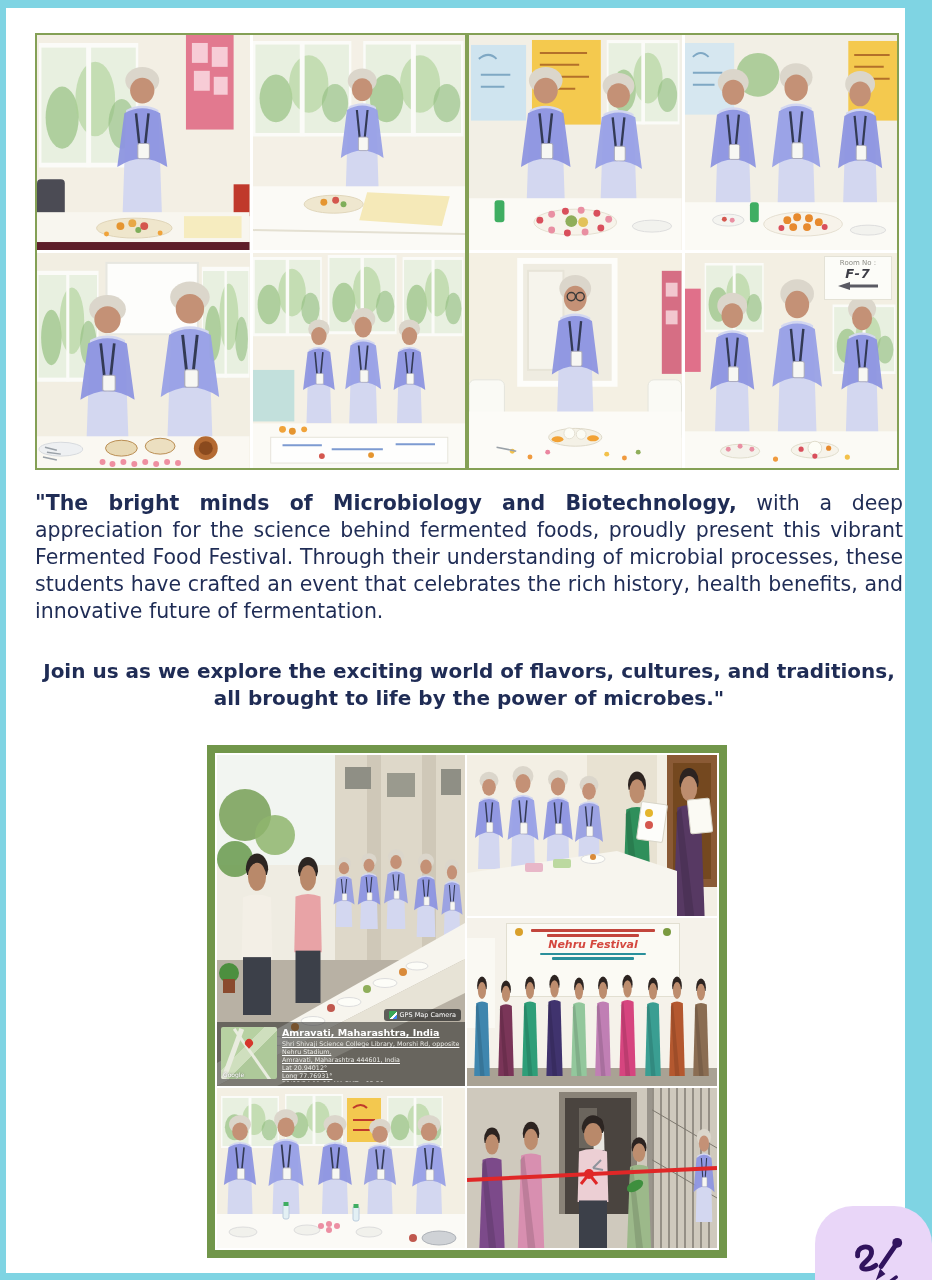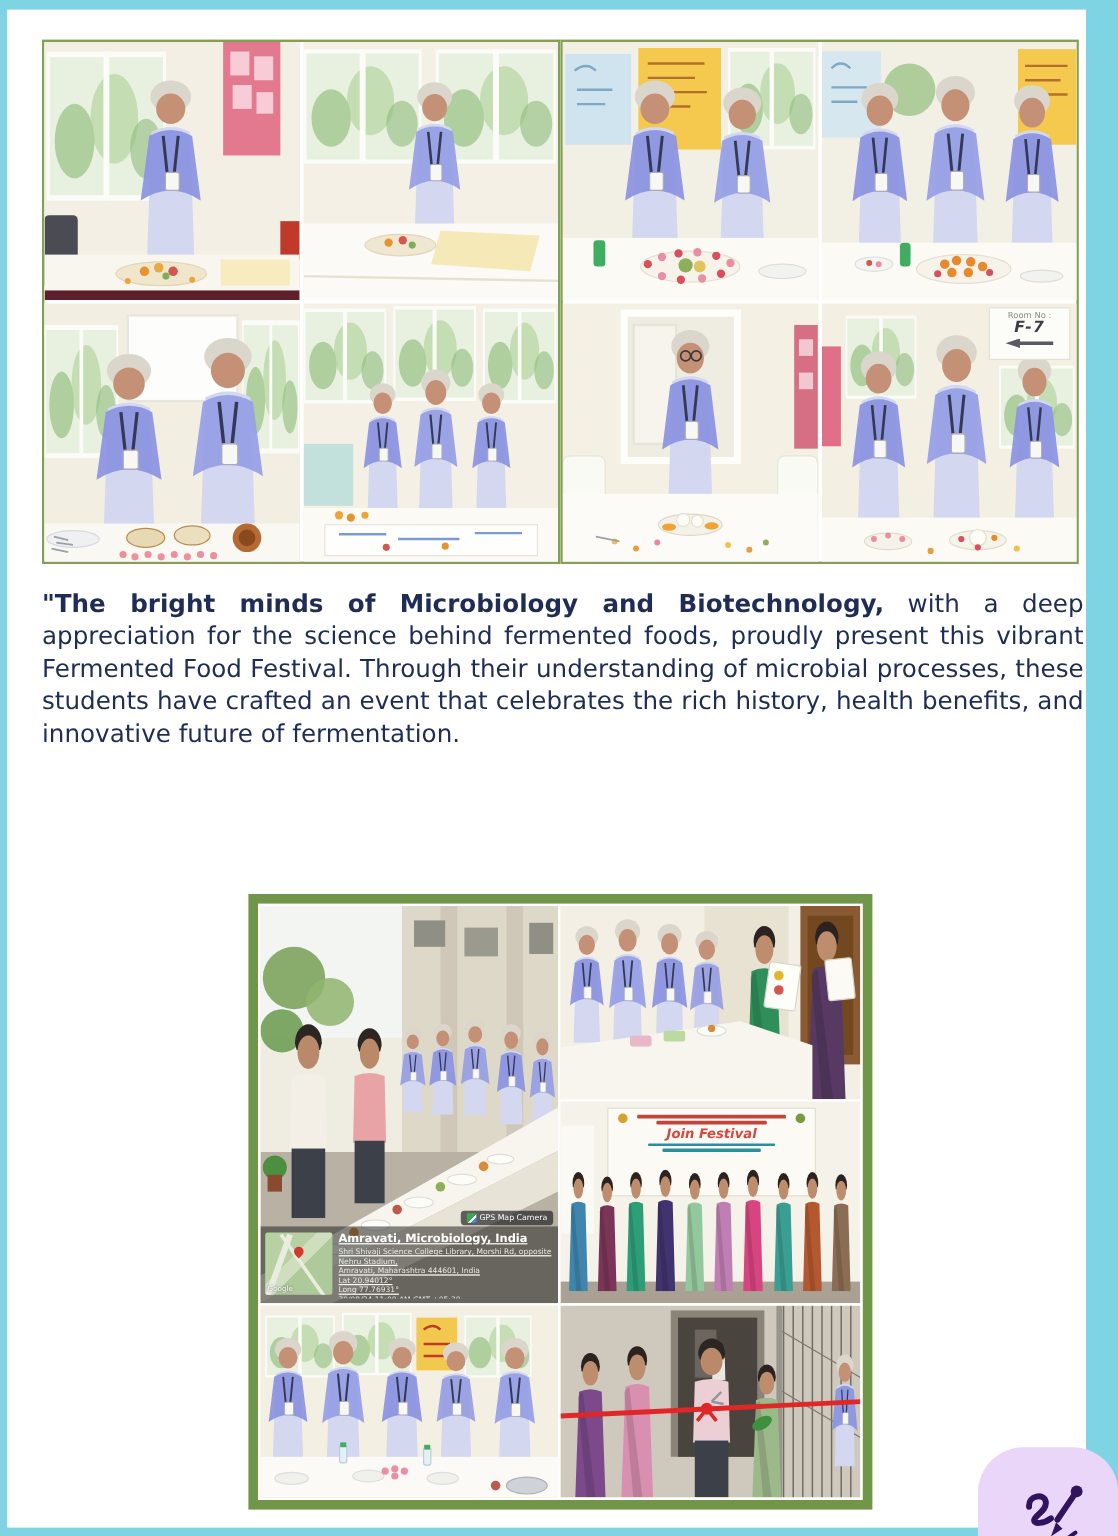--- a/index.html
+++ b/index.html
@@ -333,20 +333,21 @@
             <span class="no">F-7</span>
             <span class="arrow-left"></span>
           </div>
         </figure>
       </div>
     </div>
 
     <p class="quote">
       <b>"The bright minds of Microbiology and Biotechnology,</b><span> with a deep appreciation for the science behind fermented foods, proudly present this vibrant Fermented Food Festival. Through their understanding of microbial processes, these students have crafted an event that celebrates the rich history, health benefits, and innovative future of fermentation.</span>
     </p>
+    <p class="callout">Join us as we explore the exciting world of flavors, cultures, and traditions, all brought to life by the power of microbes."</p>
 
     <div class="bottom-collage">
 
       <figure class="btile b1" aria-label="Guests inspecting the festival tables in the corridor, GPS-tagged photo">
         <svg viewBox="0 0 248 331" preserveAspectRatio="none">
           <rect width="248" height="331" fill="#efece2"></rect>
           <rect x="0" y="0" width="120" height="110" fill="#f2f5f1"></rect>
           <rect x="118" y="0" width="130" height="205" fill="#ded8c9"></rect>
           <rect x="150" y="0" width="14" height="205" fill="#cfc8b8"></rect>
           <rect x="205" y="0" width="14" height="205" fill="#cfc8b8"></rect>
@@ -386,21 +387,21 @@
             <span class="gps-badge-icon"></span>
             <span>GPS Map Camera</span>
           </div>
           <div class="gps-map">
             <span class="road"></span>
             <span class="road2"></span>
             <span class="gps-pin"></span>
             <span class="gwm">Google</span>
           </div>
           <div class="gps-text">
-            <div class="gps-title">Amravati, Microbiology, India</div>
+            <div class="gps-title">Amravati, Maharashtra, India</div>
             <div>Shri Shivaji Science College Library, Morshi Rd, opposite Nehru Stadium,</div>
             <div>Amravati, Maharashtra 444601, India</div>
             <div>Lat 20.94012°</div>
             <div>Long 77.76931°</div>
             <div>30/08/24 11:00 AM GMT +05:30</div>
           </div>
         </div>
       </figure>
 
       <figure class="btile b2" aria-label="Students presenting dishes to visiting judges holding score sheets">
@@ -426,21 +427,21 @@
           <circle cx="126" cy="102" r="3" fill="#d98a3a"></circle>
         </svg>
       </figure>
 
       <figure class="btile b3" aria-label="Faculty group photo in front of the Food Festival banner">
         <div class="festival-banner">
           <span class="blogo l"></span>
           <span class="blogo r"></span>
           <div class="bbar r1"></div>
           <div class="bbar r2"></div>
-          <div class="banner-title">Join Festival</div>
+          <div class="banner-title">Nehru Festival</div>
           <div class="bbar t1"></div>
           <div class="bbar t2"></div>
         </div>
         <svg viewBox="0 0 250 168" preserveAspectRatio="none" style="background:transparent">
           <rect x="0" y="150" width="250" height="18" fill="#a9a294"></rect>
           <rect x="0" y="20" width="28" height="90" fill="#fbfaf4" opacity="0.9"></rect>
           <use href="#sym-woman" x="2" y="54" width="26" height="104" style="color:#3f86ae"></use>
           <use href="#sym-woman" x="26" y="58" width="26" height="100" style="color:#7a3558"></use>
           <use href="#sym-woman" x="50" y="54" width="26" height="104" style="color:#2e9e78"></use>
           <use href="#sym-woman" x="74" y="52" width="27" height="106" style="color:#40336e"></use>

